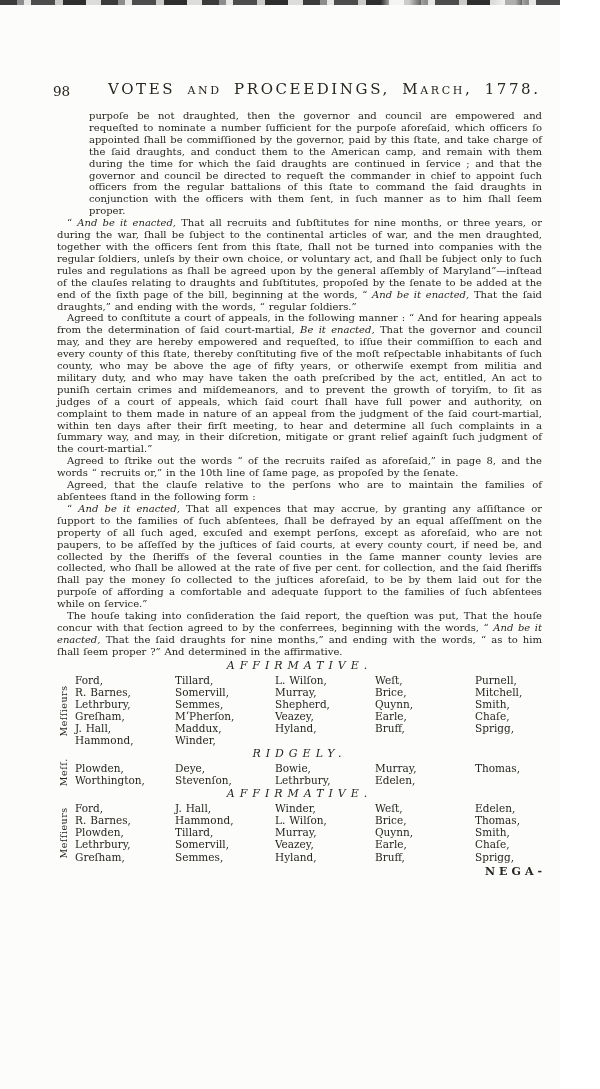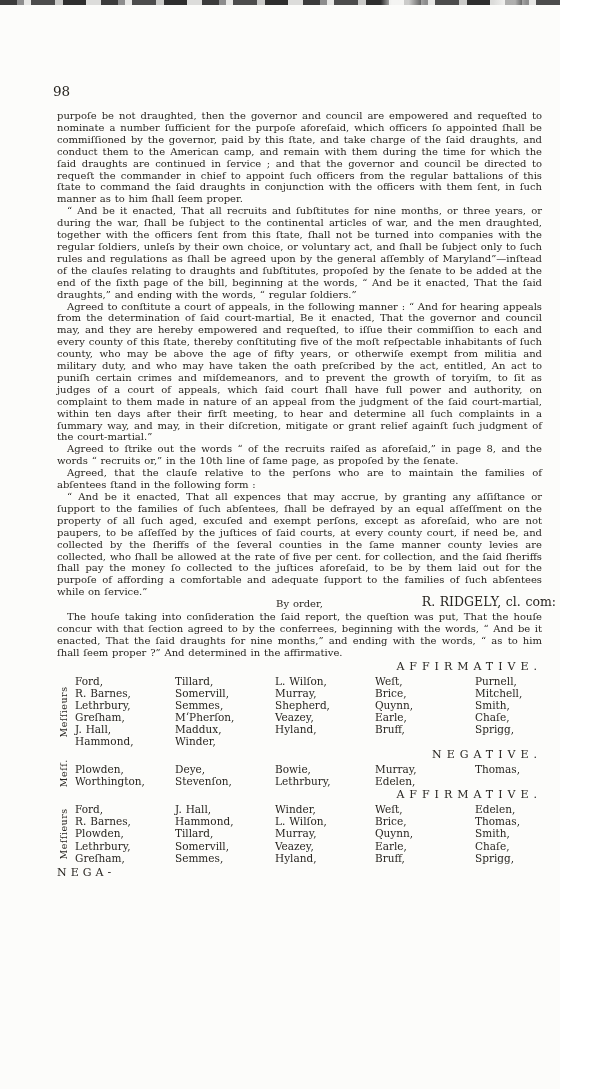--- a/index.html
+++ b/index.html
@@ -38,76 +38,75 @@
   .title .sc { font-variant: small-caps; }
   .text-block {
     margin: 8px 0 0 57px;
     width: 485px;
     font-size: 10px;
     line-height: 11.9px;
     text-align: justify;
     word-spacing: 0.6px;
   }
   .para { margin: 0; text-indent: 10px; }
-  .para.noindent { text-indent: 0; }
-  .it { }
+  .para.noindent { text-indent: 0; margin-left: 32px; }
+  .it { font-style: italic; }
   .byorder-row { position: relative; height: 13px; }
   .byorder-label { display:block; text-align: center; }
   .signature {
     position: absolute; right: -14px; top: -2px;
     font-size: 12.5px; white-space: nowrap; text-align: right;
   }
   .vote-heading {
-    text-align: right;
+    text-align: center;
     font-size: 11px;
     letter-spacing: 5px;
     margin: 2px 0 2px 0;
+    font-style: italic;
   }
   .vote-table { position: relative; padding-left: 18px; margin: 1px 0 2px 0; }
   .side-label {
     position: absolute; left: 0; top: 1px; bottom: 0;
     width: 13px;
     writing-mode: vertical-rl;
     transform: rotate(180deg);
     font-size: 9.5px;
     letter-spacing: .5px;
     text-align: center;
     line-height: 13px;
   }
   .vote-grid { display: grid; grid-template-columns: 85px 85px 85px 85px 73px 1fr; gap: 15px; }
   .vote-col div { line-height: 12.1px; font-size: 10.5px; text-align: left; text-indent: 0; }
   .catchword {
-    text-align: left;
+    text-align: right;
     margin: 3px -4px 0 0;
     font-size: 11px;
     letter-spacing: 4px;
+    font-weight: bold;
   }
 </style>
 </head>
 <body>
 
 <div class="page">
   <div class="artifact"></div>
 
   <div class="header">
     <span class="pagenum">98</span>
+    <span class="title"><span>VOTES</span> <span class="sc">and</span> <span>PROCEEDINGS,</span> <span class="sc">March,</span> <span>1778.</span></span>
   </div>
 
   <div class="text-block">
     <div class="para noindent"><span>purpoſe be not draughted, then the governor and council are empowered and requeſted to nominate a number ſufficient for the purpoſe aforeſaid, which officers ſo appointed ſhall be commiſſioned by the governor, paid by this ſtate, and take charge of the ſaid draughts, and conduct them to the American camp, and remain with them during the time for which the ſaid draughts are continued in ſervice ; and that the governor and council be directed to requeſt the commander in chief to appoint ſuch officers from the regular battalions of this ſtate to command the ſaid draughts in conjunction with the officers with them ſent, in ſuch manner as to him ſhall ſeem proper.</span></div>
     <div class="para"><span>“ </span><span class="it">And be it enacted,</span><span> That all recruits and ſubſtitutes for nine months, or three years, or during the war, ſhall be ſubject to the continental articles of war, and the men draughted, together with the officers ſent from this ſtate, ſhall not be turned into companies with the regular ſoldiers, unleſs by their own choice, or voluntary act, and ſhall be ſubject only to ſuch rules and regulations as ſhall be agreed upon by the general aſſembly of Maryland”—inſtead of the clauſes relating to draughts and ſubſtitutes, propoſed by the ſenate to be added at the end of the ſixth page of the bill, beginning at the words, “ </span><span class="it">And be it enacted,</span><span> That the ſaid draughts,” and ending with the words, “ regular ſoldiers.”</span></div>
     <div class="para"><span>Agreed to conſtitute a court of appeals, in the following manner : “ And for hearing appeals from the determination of ſaid court-martial, </span><span class="it">Be it enacted,</span><span> That the governor and council may, and they are hereby empowered and requeſted, to iſſue their commiſſion to each and every county of this ſtate, thereby conſtituting five of the moſt reſpectable inhabitants of ſuch county, who may be above the age of fifty years, or otherwiſe exempt from militia and military duty, and who may have taken the oath preſcribed by the act, entitled, An act to puniſh certain crimes and miſdemeanors, and to prevent the growth of toryiſm, to ſit as judges of a court of appeals, which ſaid court ſhall have full power and authority, on complaint to them made in nature of an appeal from the judgment of the ſaid court-martial, within ten days after their firſt meeting, to hear and determine all ſuch complaints in a ſummary way, and may, in their diſcretion, mitigate or grant relief againſt ſuch judgment of the court-martial.”</span></div>
     <div class="para"><span>Agreed to ſtrike out the words “ of the recruits raiſed as aforeſaid,” in page 8, and the words “ recruits or,” in the 10th line of ſame page, as propoſed by the ſenate.</span></div>
     <div class="para"><span>Agreed, that the clauſe relative to the perſons who are to maintain the families of abſentees ſtand in the following form :</span></div>
     <div class="para"><span>“ </span><span class="it">And be it enacted,</span><span> That all expences that may accrue, by granting any aſſiſtance or ſupport to the families of ſuch abſentees, ſhall be defrayed by an equal aſſeſſment on the property of all ſuch aged, excuſed and exempt perſons, except as aforeſaid, who are not paupers, to be aſſeſſed by the juſtices of ſaid courts, at every county court, if need be, and collected by the ſheriffs of the ſeveral counties in the ſame manner county levies are collected, who ſhall be allowed at the rate of five per cent. for collection, and the ſaid ſheriffs ſhall pay the money ſo collected to the juſtices aforeſaid, to be by them laid out for the purpoſe of affording a comfortable and adequate ſupport to the families of ſuch abſentees while on ſervice.”</span></div>
 
-    <div class="byorder-row">
-      <span class="byorder-label">By order,</span>
-      <span class="signature">R. RIDGELY, cl. com:</span>
-    </div>
 
     <div class="para"><span>The houſe taking into conſideration the ſaid report, the queſtion was put, That the houſe concur with that ſection agreed to by the conferrees, beginning with the words, “ </span><span class="it">And be it enacted,</span><span> That the ſaid draughts for nine months,” and ending with the words, “ as to him ſhall ſeem proper ?” And determined in the affirmative.</span></div>
 
     <div class="vote-heading">AFFIRMATIVE.</div>
     <div class="vote-table">
         <div class="side-label">Meſſieurs</div>
         <div class="vote-grid">
           <div class="vote-col">
             <div>Ford,</div>
             <div>R. Barnes,</div>
@@ -148,21 +147,21 @@
           <div class="vote-col">
             <div>J Barnes,</div>
             <div>Schnebely,</div>
             <div>Burgeſs,</div>
             <div>Williams,</div>
             <div>Bayly.</div>
           </div>
         </div>
       </div>
 
-    <div class="vote-heading">NEGATIVE.</div>
+    <div class="vote-heading">RIDGELY.</div>
     <div class="vote-table">
         <div class="side-label">Meſſ.</div>
         <div class="vote-grid">
           <div class="vote-col">
             <div>Plowden,</div>
             <div>Worthington,</div>
           </div>
           <div class="vote-col">
             <div>Deye,</div>
             <div>Stevenſon,</div>

